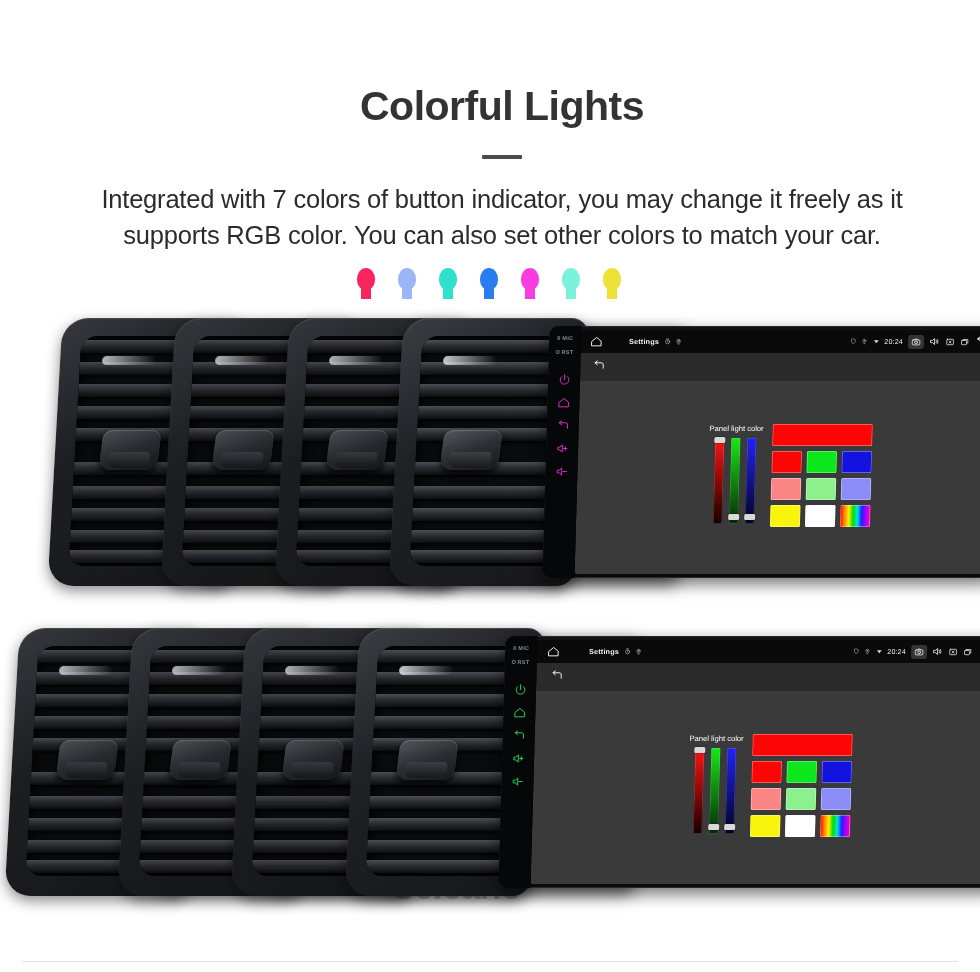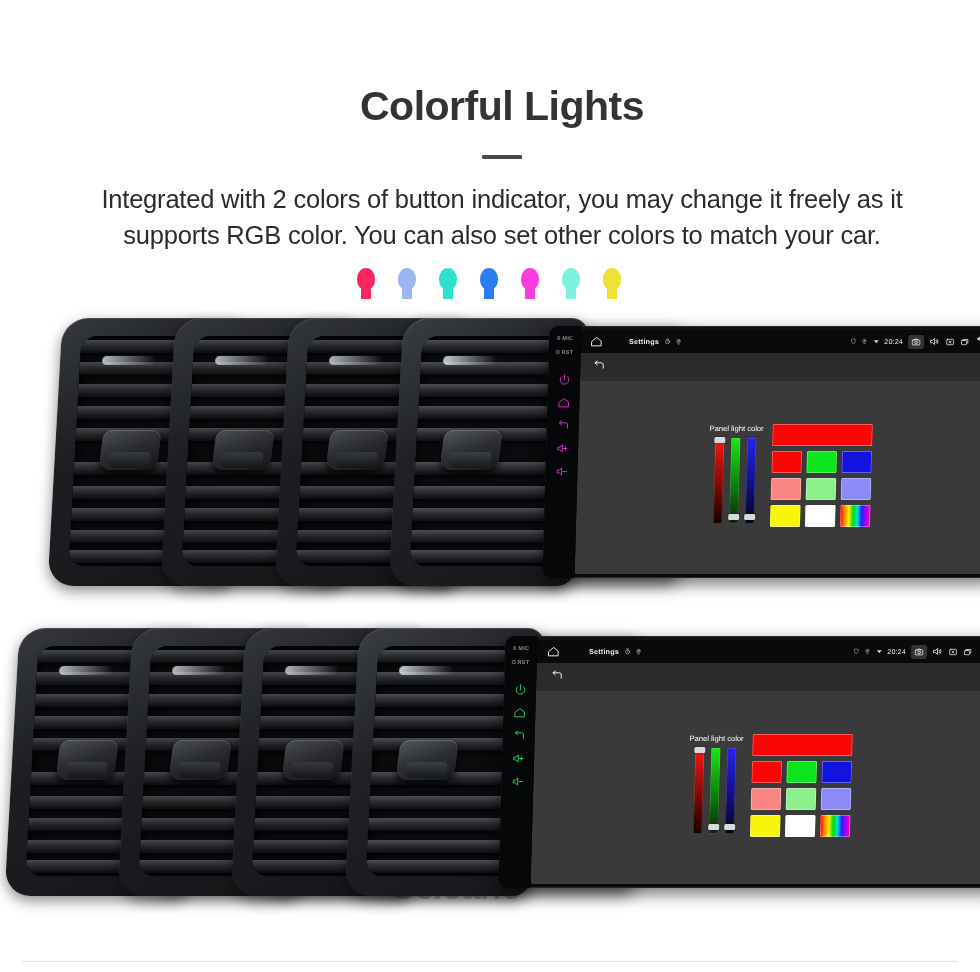--- a/index.html
+++ b/index.html
@@ -190,21 +190,21 @@
   }
 </style>
 </head>
 <body>
 
 <div class="page">
 
   <div class="header">
     <h1 class="page-title">Colorful Lights</h1>
     <div class="title-rule"></div>
-    <p class="subtitle">Integrated with 2 colors of button indicator, you may change it freely as it supports RGB color. You can also set other colors to match your car.</p>
+    <p class="subtitle">Integrated with 7 colors of button indicator, you may change it freely as it supports RGB color. You can also set other colors to match your car.</p>
   </div>
 
   <div class="legend" id="legend">
       <div class="legend-item">
         <span class="bulb">
           <span class="glass" style="background:#f9265e"></span>
           <span class="base" style="background:#f9265e">
             <i></i>
             <i></i>
             <i></i>

